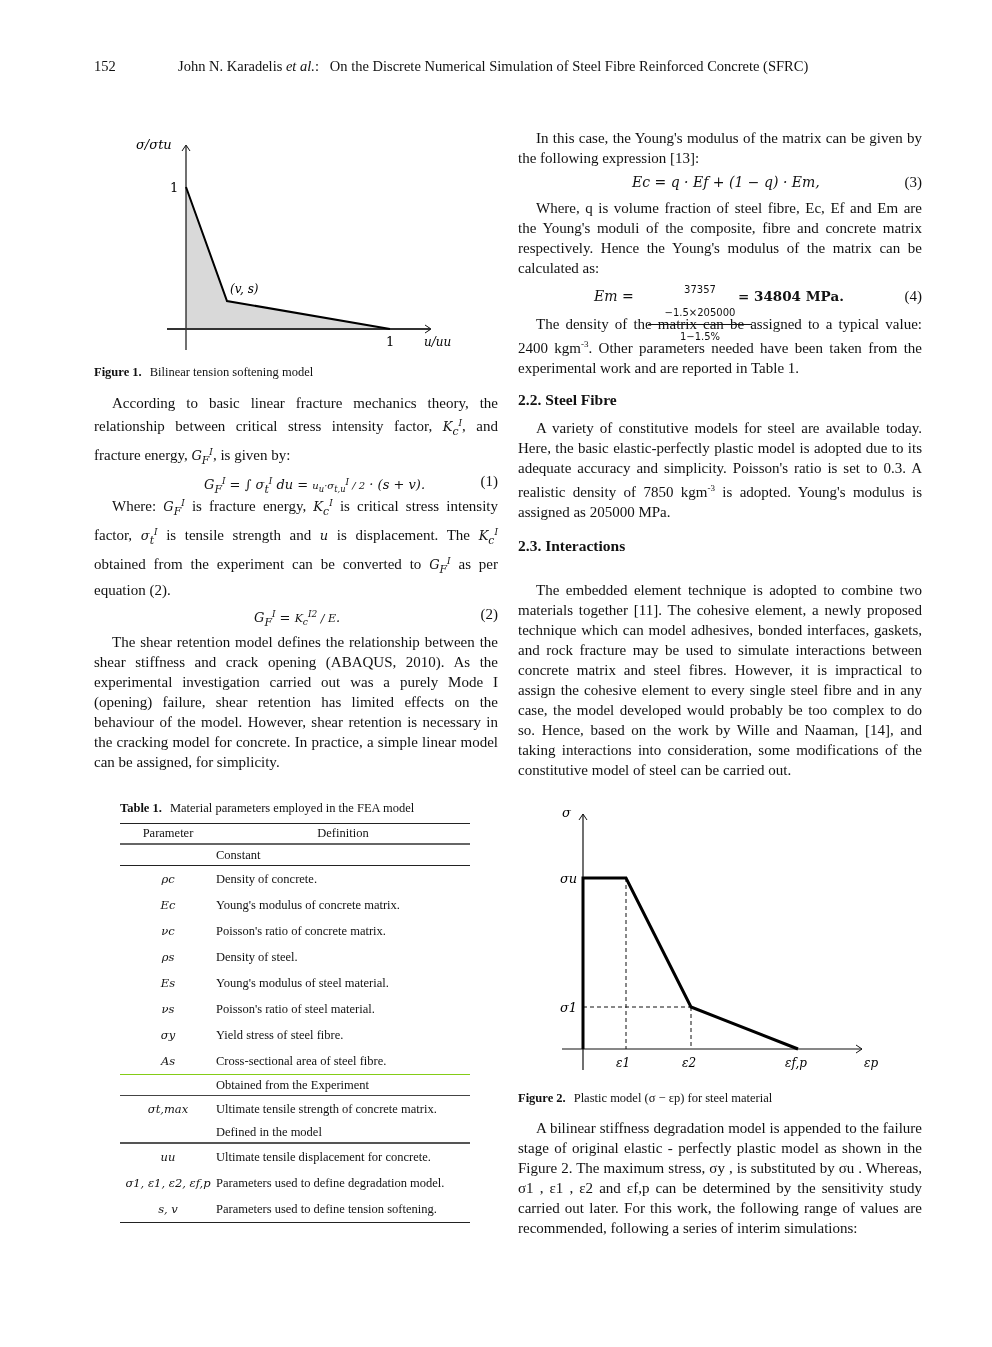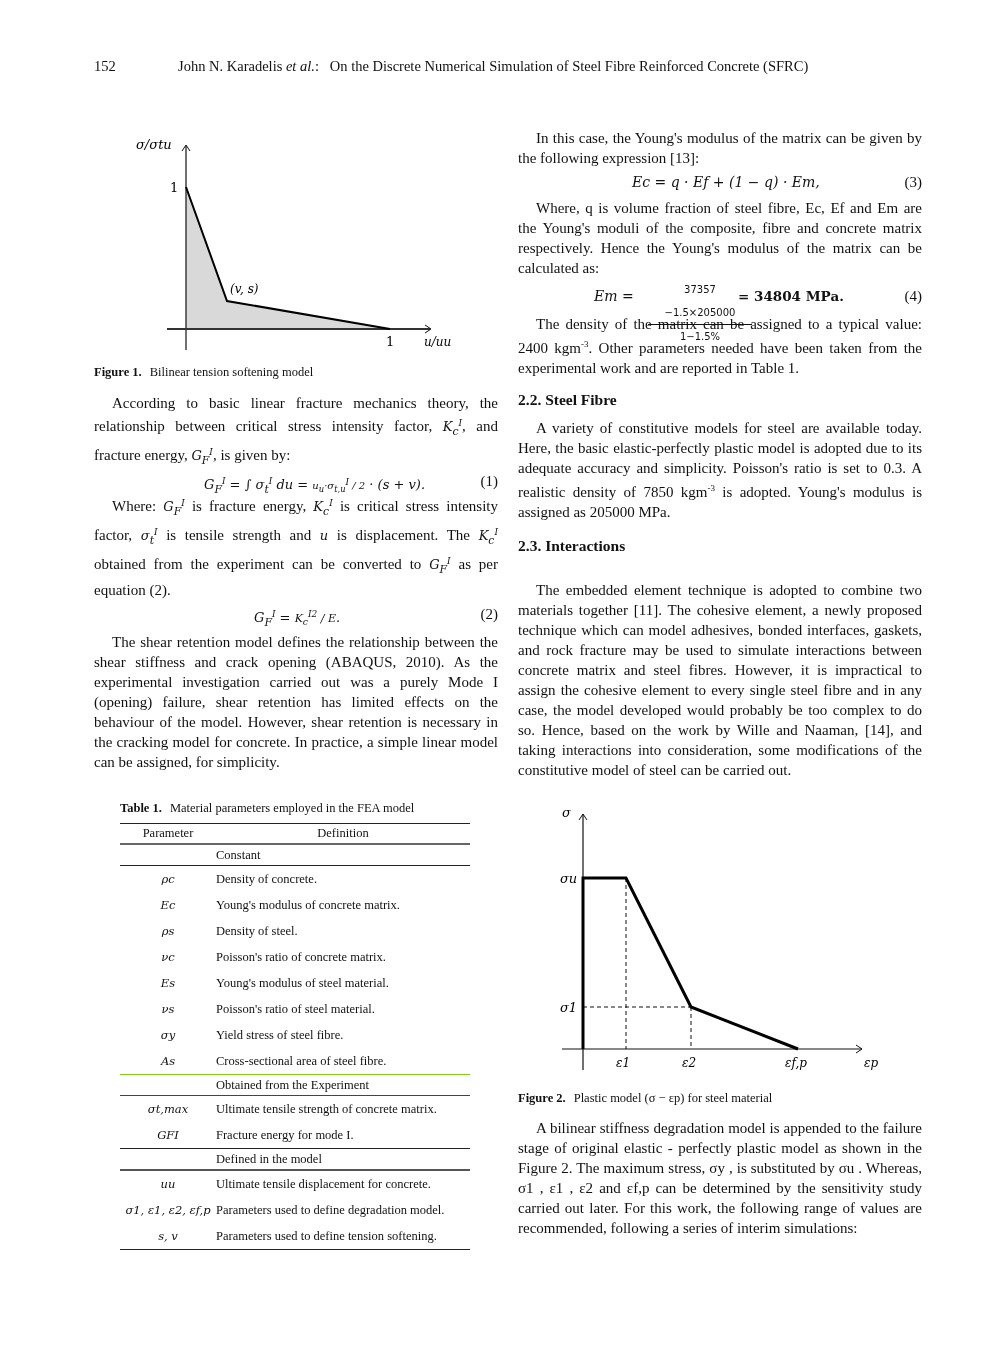--- a/index.html
+++ b/index.html
@@ -77,26 +77,26 @@
       </tr>
   <tr>
         <td class="p">ρc</td>
         <td class="d">Density of concrete.</td>
       </tr>
   <tr>
         <td class="p">Ec</td>
         <td class="d">Young's modulus of concrete matrix.</td>
       </tr>
   <tr>
+        <td class="p">νc</td>
+        <td class="d">Poisson's ratio of concrete matrix.</td>
+      </tr>
+  <tr>
         <td class="p">ρs</td>
         <td class="d">Density of steel.</td>
-      </tr>
-  <tr>
-        <td class="p">νc</td>
-        <td class="d">Poisson's ratio of concrete matrix.</td>
       </tr>
   <tr>
         <td class="p">Es</td>
         <td class="d">Young's modulus of steel material.</td>
       </tr>
   <tr>
         <td class="p">νs</td>
         <td class="d">Poisson's ratio of steel material.</td>
       </tr>
   <tr>
@@ -107,24 +107,20 @@
         <td class="p">As</td>
         <td class="d">Cross-sectional area of steel fibre.</td>
       </tr>
   <tr class="sec" style="border-bottom:1.5px solid #444">
         <td></td>
         <td class="d">Obtained from the Experiment</td>
       </tr>
   <tr>
         <td class="p">σt,max</td>
         <td class="d">Ultimate tensile strength of concrete matrix.</td>
-      </tr>
-  <tr style="border-bottom:1px solid #222">
-        <td class="p">GFI</td>
-        <td class="d">Fracture energy for mode I.</td>
       </tr>
   <tr class="sec" style="border-bottom:2px solid #555">
         <td></td>
         <td class="d">Defined in the model</td>
       </tr>
   <tr>
         <td class="p">uu</td>
         <td class="d">Ultimate tensile displacement for concrete.</td>
       </tr>
   <tr>

